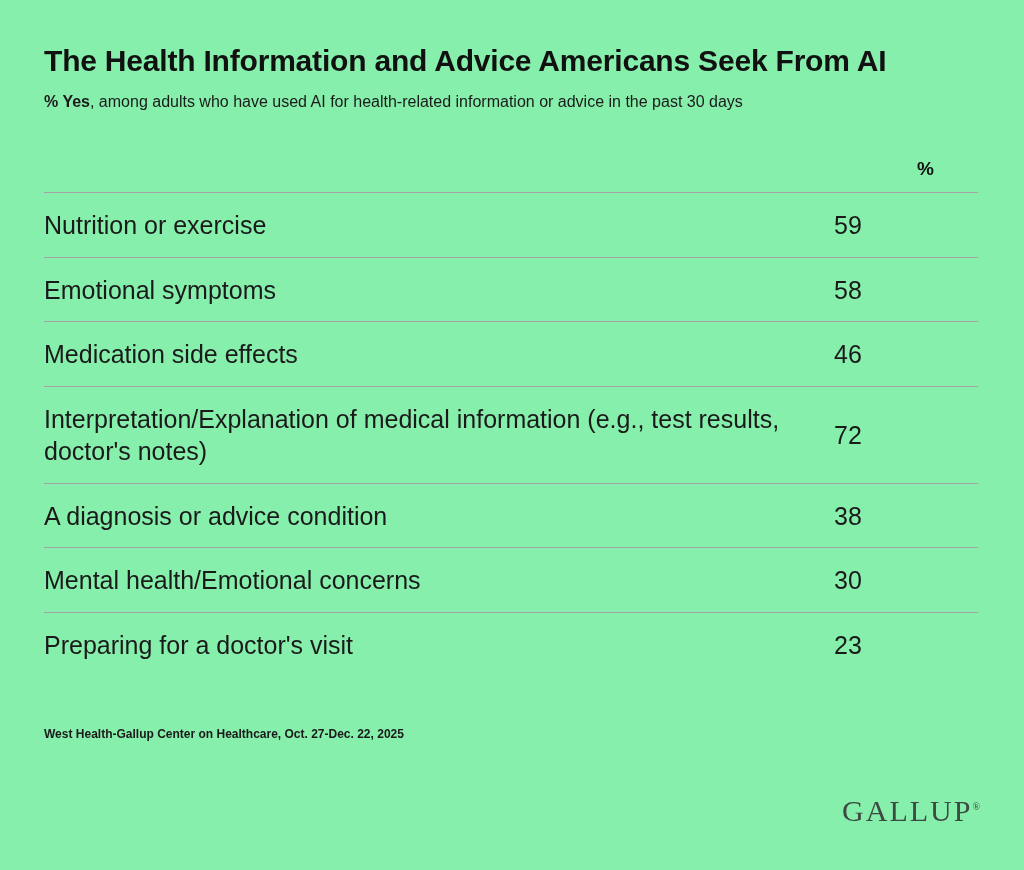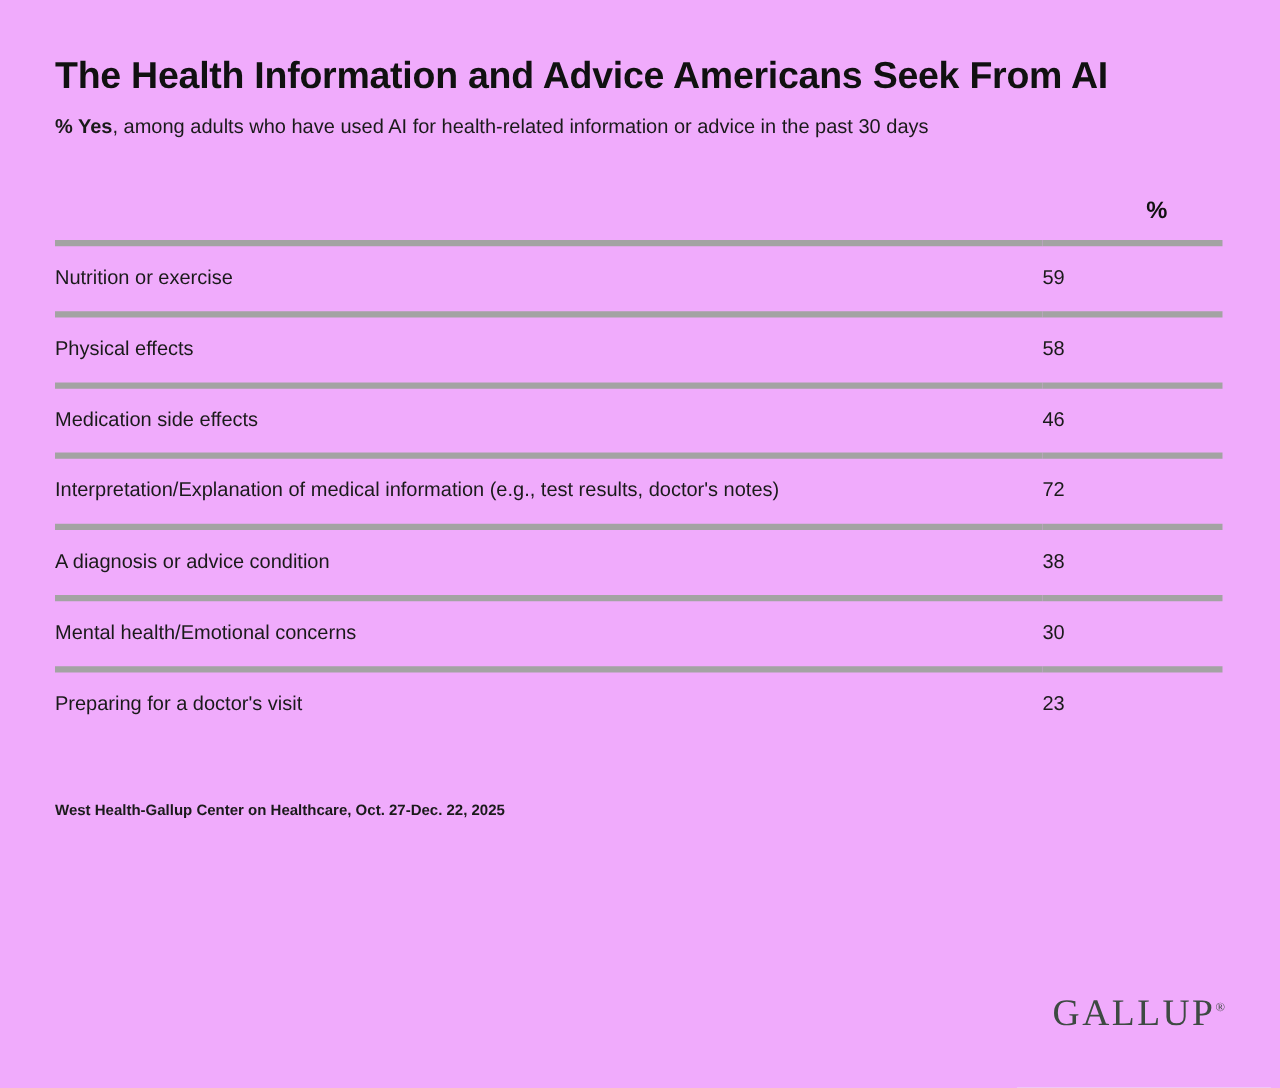--- a/index.html
+++ b/index.html
@@ -11,21 +11,21 @@
     height: 870px;
     background: #eef5ee;
     font-family: "Liberation Sans", sans-serif;
     color: #1a1a1a;
     overflow: hidden;
   }
   .card {
     box-sizing: border-box;
     width: 1024px;
     height: 870px;
-    background: #f0abfc;
+    background: #86efac;
     padding: 42px 44px 12px 44px;
     position: relative;
   }
   .title {
     font-size: 30px;
     font-weight: bold;
     line-height: 1.28;
     letter-spacing: -0.2px;
     margin: 0 0 10px 0;
     max-width: 930px;
@@ -62,22 +62,22 @@
     padding: 0 0 12px 0;
   }
   table.data th.head-value {
     text-align: right;
     font-size: 19px;
     font-weight: bold;
     padding: 0 44px 12px 0;
     color: #111;
   }
   table.data td {
-    border-top: 5px solid #a3a3a3;
-    font-size: 16px;
+    border-top: 1px solid #a3a3a3;
+    font-size: 25px;
     line-height: 1.3;
     padding: 16px 0 15px 0;
     vertical-align: middle;
     color: #1a1a1a;
   }
   table.data td.value {
     text-align: left;
     padding-right: 44px;
     white-space: nowrap;
   }
@@ -122,21 +122,21 @@
         <th class="head-label"></th>
         <th class="head-value">%</th>
       </tr>
     </thead>
     <tbody>
       <tr>
         <td class="label">Nutrition or exercise</td>
         <td class="value">59</td>
       </tr>
       <tr>
-        <td class="label">Physical effects</td>
+        <td class="label">Emotional symptoms</td>
         <td class="value">58</td>
       </tr>
       <tr>
         <td class="label">Medication side effects</td>
         <td class="value">46</td>
       </tr>
       <tr>
         <td class="label">Interpretation/Explanation of medical information (e.g., test results, doctor's notes)</td>
         <td class="value">72</td>
       </tr>

